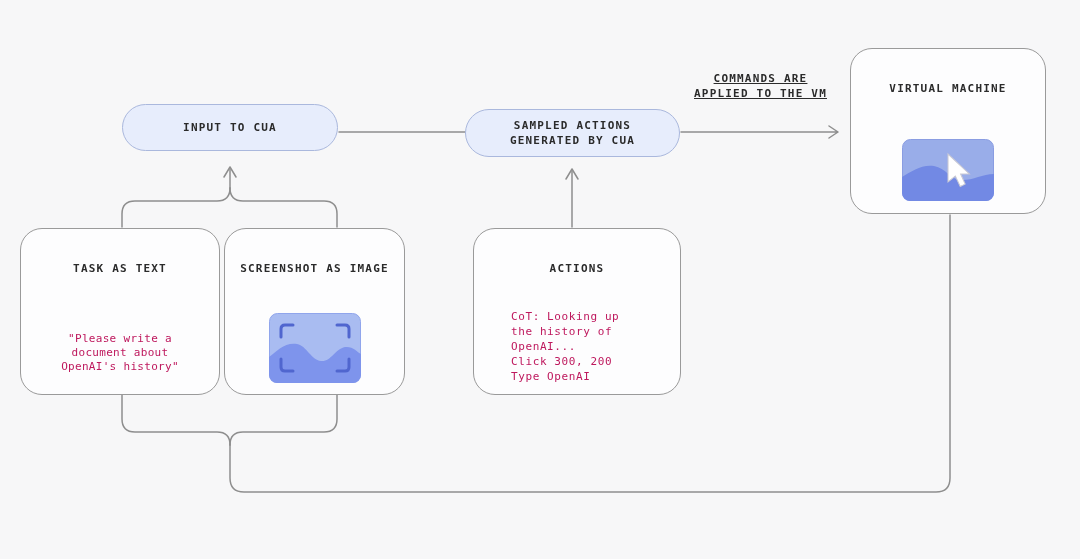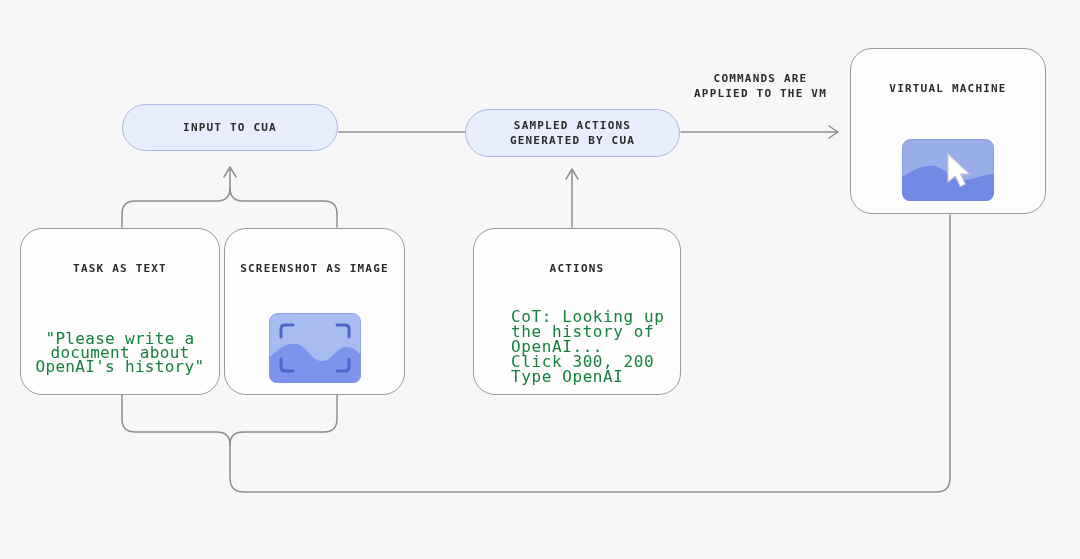--- a/index.html
+++ b/index.html
@@ -45,30 +45,31 @@
   .title {
     font-size: 11px;
     font-weight: bold;
     letter-spacing: 1.2px;
     color: #2b2b2b;
     text-align: center;
     line-height: 15px;
     white-space: pre-line;
   }
   .body-text {
-    font-size: 16px;
-    color: #15803d;
+    font-size: 11px;
+    color: #be185d;
     line-height: 14px;
     white-space: pre-line;
   }
   .body-center { text-align: center; letter-spacing: 0.3px; }
   .body-left  { text-align: left; letter-spacing: 0.6px; line-height: 15px; }
   .edge-label {
     position: absolute;
     text-align: center;
+    text-decoration: underline;
   }
   .icon-wrap { line-height: 0; }
 </style>
 </head>
 <body>
 
 <div class="stage">
 
   <svg class="wires" viewBox="0 0 1080 559">
 

